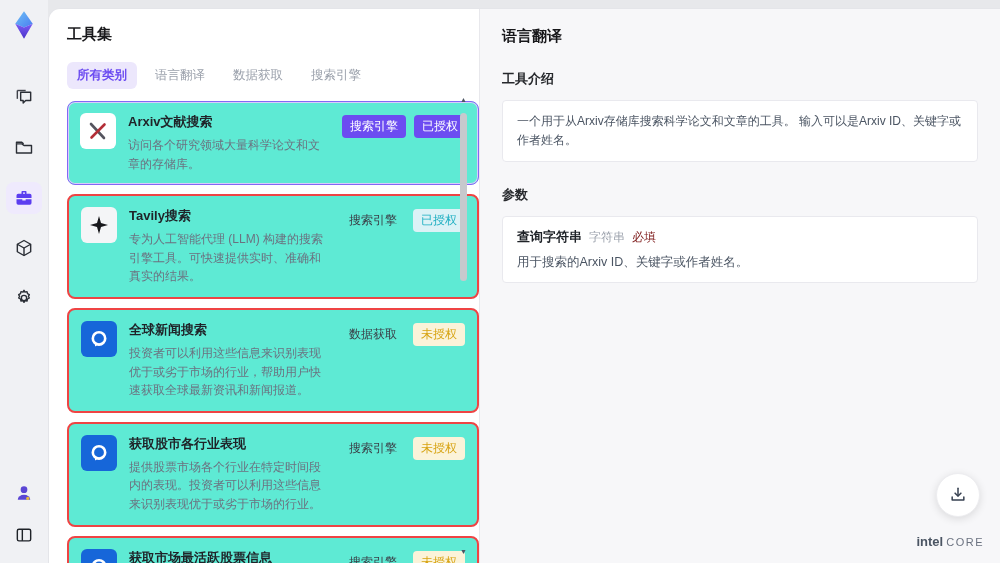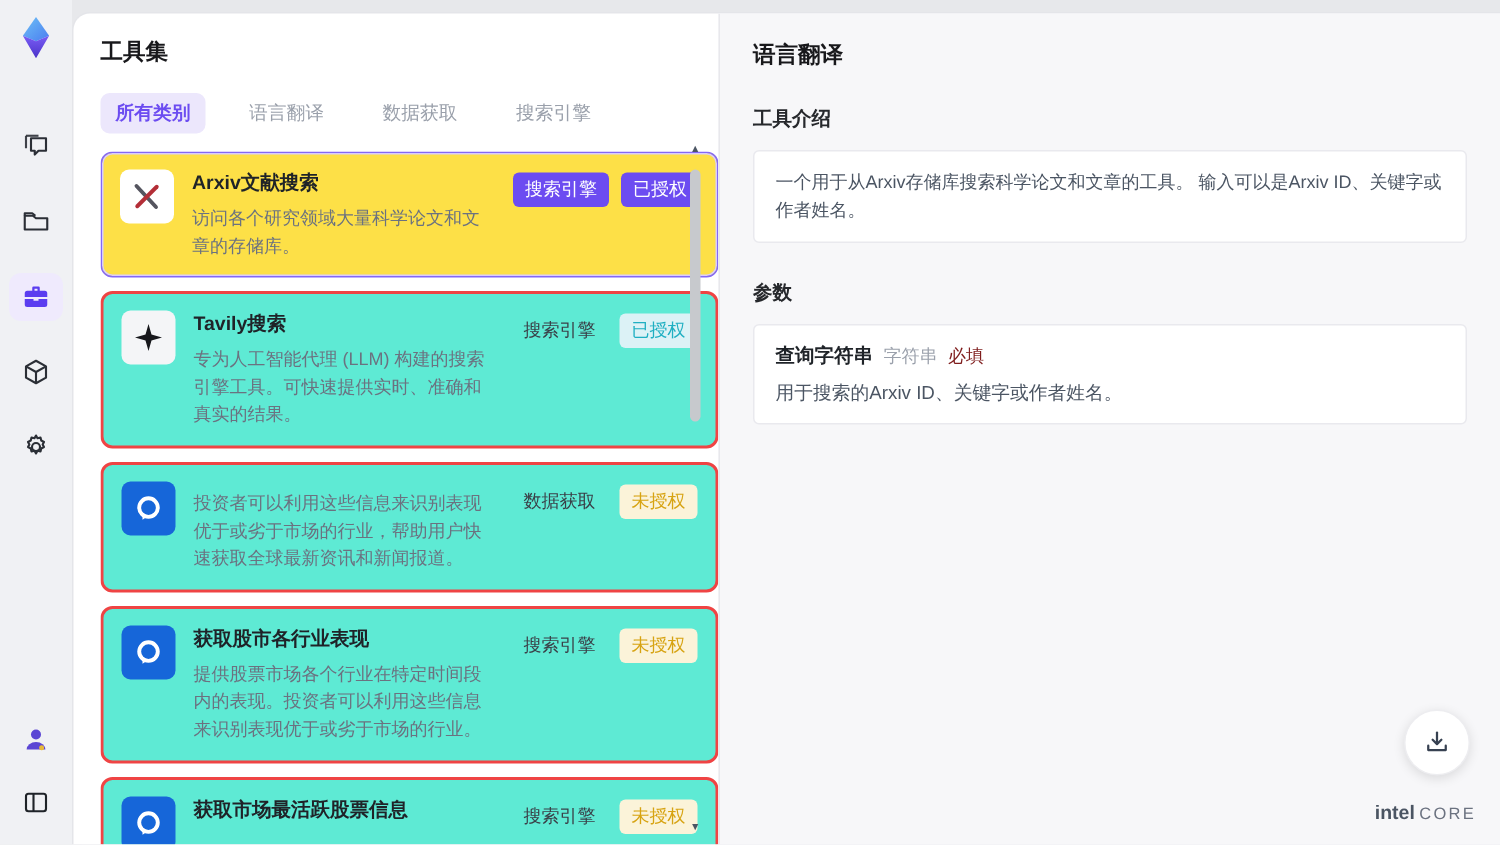--- a/index.html
+++ b/index.html
@@ -17,28 +17,28 @@
   .rail-btn.active { background:#efeafd; }
   .rail-bottom { margin-top:auto; margin-bottom:12px; display:flex; flex-direction:column; gap:10px; align-items:center; }
 
   
   .main { position:absolute; left:48px; top:8px; width:952px; height:555px; background:#ffffff;
           border-top-left-radius:12px; border:1px solid #e4e5e9; border-right:none; border-bottom:none;
           display:flex; overflow:hidden; }
 
   .list-col { width:452px; padding:16px 0 0 18px; position:relative; }
   .page-title { font-size:15px; font-weight:bold; color:#18181b; }
-  .tabs { margin-top:18px; display:flex; gap:19px; align-items:center; }
+  .tabs { margin-top:18px; display:flex; gap:8px; align-items:center; }
   .tab { border:none; background:transparent; font-size:12.5px; color:#9aa0ab; padding:5px 10px; border-radius:6px; cursor:pointer;
          font-family:inherit; }
   .tab.active { background:#ece7fc; color:#6C4CF1; font-weight:bold; }
 
   .cards { margin-top:12px; width:412px; display:flex; flex-direction:column; gap:9px; height:462px; overflow:hidden; }
   .card { background:#5eead4; border:2px solid #ef4444; border-radius:8px; padding:11px 12px; display:flex; gap:12px; cursor:pointer; }
-  .card.selected { background:#fde047; border:1px solid #8468F5; box-shadow:0 0 0 1px #d9cdfb inset; }
+  .card.selected { background:#5eead4; border:1px solid #8468F5; box-shadow:0 0 0 1px #d9cdfb inset; }
   .tool-icon { flex:0 0 36px; width:36px; height:36px; border-radius:6px; display:flex; align-items:center; justify-content:center;
                background:#f4f5f7; overflow:hidden; }
   .tool-icon.icon-white { background:#ffffff; }
   .tool-icon.icon-blue { background:#1666D9; }
   .tool-icon svg { width:24px; height:24px; }
   .tool-main { flex:1 1 auto; min-width:0; }
   .tool-name { font-size:13px; font-weight:bold; color:#1f2328; }
   .tool-desc { margin-top:5px; font-size:12px; color:#6b7280; line-height:1.55; max-width:250px; }
   .tool-tags { flex:0 0 auto; display:flex; gap:8px; align-items:flex-start; padding-top:2px; }
   .badge { font-size:12px; padding:3px 8px; border-radius:4px; white-space:nowrap; }
@@ -189,20 +189,21 @@
     </div>
   </div>
           <div class="card">
     <div class="tool-icon icon-blue">
               <svg viewBox="0 0 24 24">
                 <circle cx="12" cy="11.4" r="6.2" fill="none" stroke="#fff" stroke-width="2.6"></circle>
                 <path d="M8 15.5 L8 19.5 L12 16.8 Z" fill="#fff"></path>
               </svg>
             </div>
     <div class="tool-main">
+      <div class="tool-name">全球新闻搜索</div>
       <div class="tool-desc">投资者可以利用这些信息来识别表现优于或劣于市场的行业，帮助用户快速获取全球最新资讯和新闻报道。</div>
     </div>
     <div class="tool-tags">
       <span class="badge cat-badge">数据获取</span>
       <span class="badge auth-badge unauthorized">未授权</span>
     </div>
   </div>
           <div class="card">
     <div class="tool-icon icon-blue">
               <svg viewBox="0 0 24 24">

